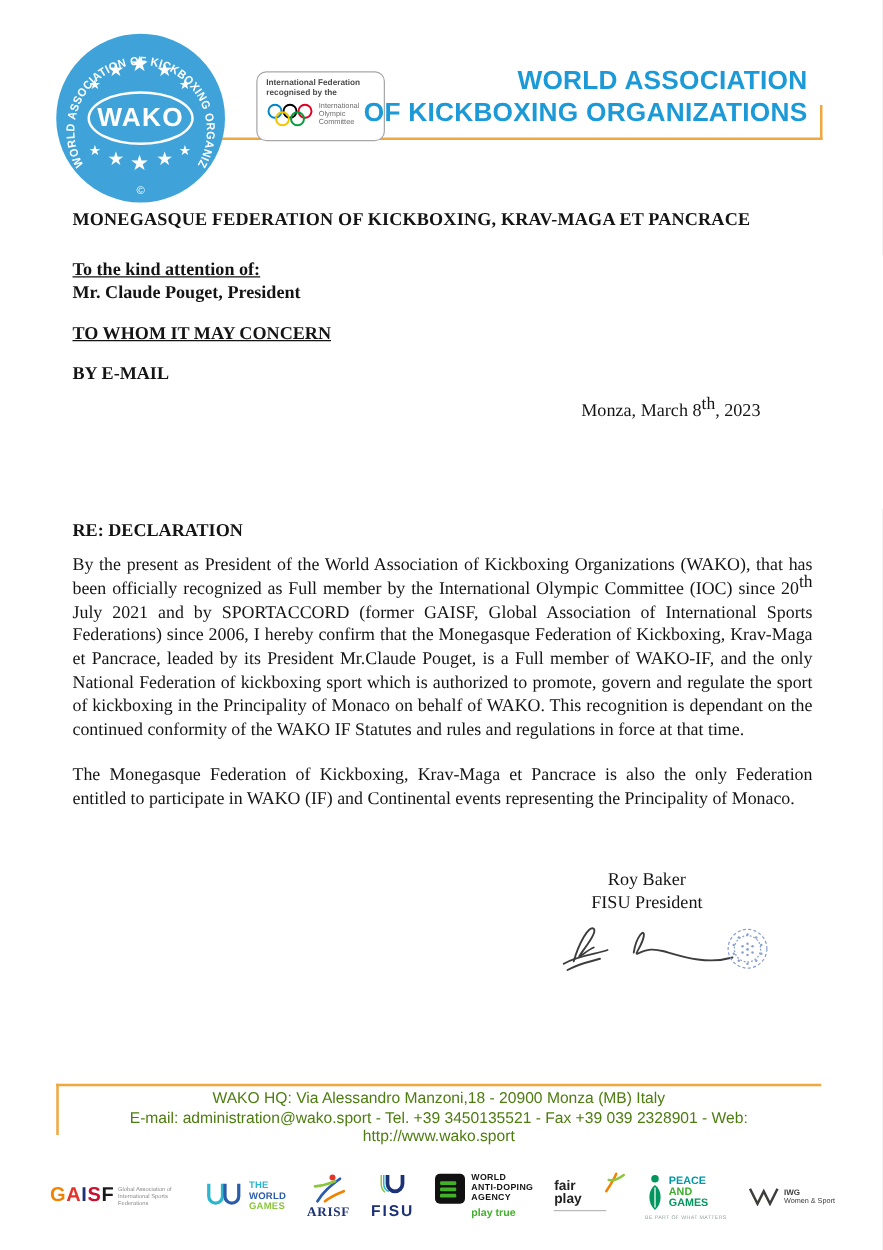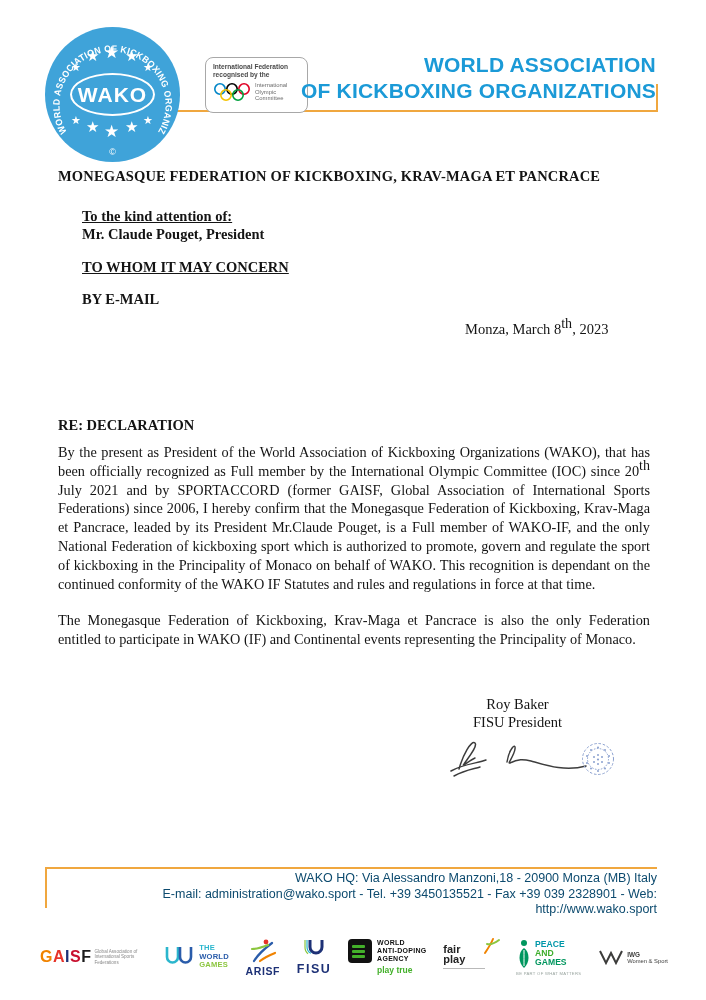--- a/index.html
+++ b/index.html
@@ -22,63 +22,63 @@
   .logo-copy { position:absolute; left:0; right:0; bottom:5px; text-align:center; color:#fff;
     font-size:9px; font-family:"Liberation Sans", sans-serif; }
 
   .ioc-badge { position:absolute; left:205px; top:57px; width:103px; height:56px;
     background:#fff; border:1px solid #a8a8a8; border-radius:8px; padding:5px 6px 3px 7px;
     font-family:"Liberation Sans", sans-serif; }
   .ioc-l { font-size:6.6px; font-weight:bold; color:#4a4a4a; line-height:7.6px; }
   .ioc-row { display:flex; align-items:center; gap:4px; margin-top:3px; }
   .ioc-r { font-size:5.9px; color:#6d6d6d; line-height:6.6px; }
 
-  .org-title { position:absolute; right:50px; top:52px; text-align:right;
+  .org-title { position:absolute; right:60px; top:52px; text-align:right;
     font-family:"Liberation Sans", sans-serif; font-weight:bold; font-size:21px;
     line-height:26px; color:#1b9ad7; letter-spacing:.2px; }
 
   .gold { position:absolute; background:#f0a73f; }
   .rule-h-top { left:168px; top:110px; width:490px; height:2px; }
   .rule-v-top { left:656px; top:84px;  width:2px;  height:28px; }
   .rule-h-bot { left:45px;  top:867px; width:612px; height:2px; }
   .rule-v-bot { left:45px;  top:867px; width:2px;  height:41px; }
 
   
   .letter { position:absolute; left:58px; top:168px; width:592px; font-size:14.5px; }
-  .b { font-weight:bold;margin-left:24px; }
+  .b { font-weight:bold; }
   .u { text-decoration:underline; }
   .recipient { font-weight:bold; letter-spacing:.15px; }
   .attention { margin-top:23px; line-height:17.5px; }
   .concern { margin-top:16px; }
   .byemail { margin-top:15px;font-family:Liberation Serif, serif; }
   .dateline { margin-top:13px; padding-left:407px; white-space:nowrap; }
   .re-line { margin-top:79px; font-weight:bold; }
   .para { margin-top:9px; text-align:justify; font-size:14.3px; line-height:18.8px; }
   .para2 { margin-top:18px; }
   sup { font-size:14px; vertical-align:super; line-height:0; }
 
   .sign-block { position:absolute; left:445px; top:696px; width:145px; text-align:center;
     font-size:14.5px; line-height:17.5px; }
   .sign-svg { position:absolute; left:443px; top:731px; }
   .stamp { position:absolute; left:580px; top:741px; }
 
   
-  .footer-text { position:absolute; left:45px; top:871px; width:612px; text-align:right;
-    font-family:"Liberation Sans", sans-serif; font-size:12.5px; line-height:15.5px; color:#0c4a6e; }
+  .footer-text { position:absolute; left:45px; top:871px; width:612px; text-align:center;
+    font-family:"Liberation Sans", sans-serif; font-size:12.5px; line-height:15.5px; color:#4d7c0f; }
 
   
   .partners { position:absolute; left:40px; top:926px; width:628px; height:62px;
     display:flex; justify-content:space-between; align-items:center;
     font-family:"Liberation Sans", sans-serif; }
   .p-gaisf { display:flex; align-items:center; gap:3px; }
   .gaisf-word { font-size:16px; font-weight:800; letter-spacing:.5px; }
   .gaisf-sub { width:52px; font-size:4.6px; line-height:5.4px; color:#8a8a8a; }
   .p-twg { display:flex; align-items:center; gap:4px; }
   .twg-txt { font-size:7.6px; font-weight:800; line-height:8.4px; letter-spacing:.2px; }
-  .p-arisf { display:flex; flex-direction:column; align-items:center; gap:1px; }
+  .p-arisf { display:flex; flex-direction:column; align-items:center; gap:1px;font-family:Liberation Serif, serif; }
   .arisf-txt { font-size:10.5px; font-weight:800; color:#1d3176; letter-spacing:.6px; }
   .p-fisu { display:flex; flex-direction:column; align-items:center; }
   .fisu-txt { font-size:12.5px; font-weight:800; color:#1d3176; letter-spacing:1.5px; }
   .p-wada { display:flex; flex-direction:column; }
   .wada-row { display:flex; align-items:center; gap:5px; }
   .wada-box { width:24px; height:24px; background:#111; border-radius:4px;
     display:flex; flex-direction:column; justify-content:center; gap:2px; padding-left:4px; }
   .wada-bar { width:13px; height:3px; background:#43b02a; border-radius:1px; }
   .wada-txt { font-size:7px; font-weight:800; color:#111; line-height:7.8px; letter-spacing:.3px; }
   .wada-tag { margin:2px 0 0 29px; font-size:8.5px; font-weight:700; color:#43b02a; }

